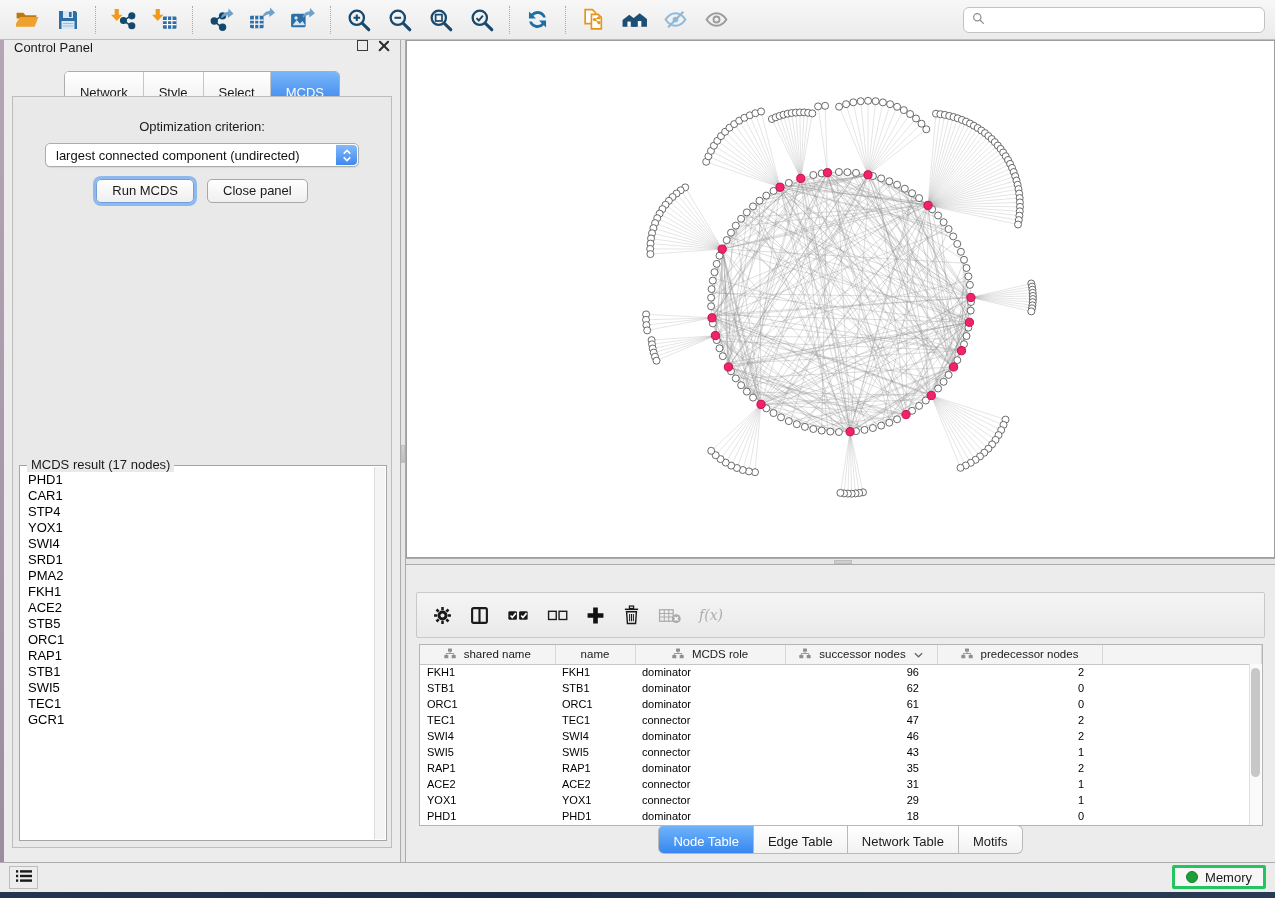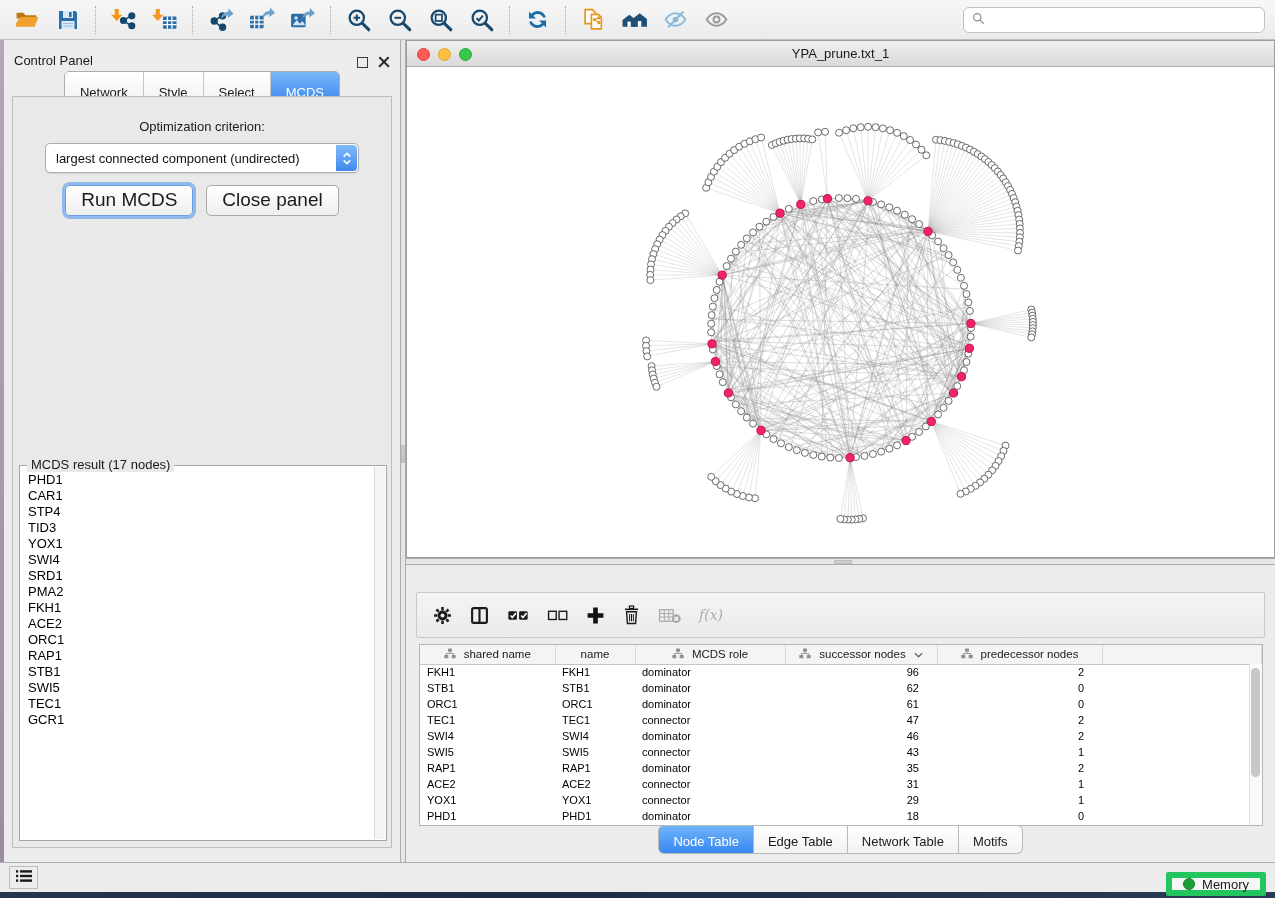--- a/index.html
+++ b/index.html
@@ -15,42 +15,42 @@
   .search-field { position:absolute; right:10px; top:7px; width:302px; height:26px; background:#fff;
     border:1px solid #C2C2C2; border-radius:6px; display:flex; align-items:center; padding-left:8px; gap:6px; }
   .search-field input { border:none; outline:none; flex:1; font-size:13px; background:transparent; font-family:"Liberation Sans",sans-serif; }
 
   
   .desktop-left { position:absolute; left:0; top:40px; width:4px; bottom:6px; background:linear-gradient(#B4A6B4,#9A8C9E); }
   .desktop-bottom { position:absolute; left:0; right:0; bottom:0; height:6px; background:linear-gradient(90deg,#25354D,#1B2C44 40%,#2A3B55); }
 
   
   .control-panel { position:absolute; left:4px; top:40px; width:397px; bottom:36px; background:#ECECEC; border-right:1px solid #ABABAB; }
-  .panel-header { height:28px; display:flex; align-items:flex-end; padding:0 10px; }
+  .panel-header { height:28px; display:flex; align-items:flex-start; padding:0 10px; }
   .panel-title { font-size:13px; color:#1a1a1a; }
   .panel-header .spacer { flex:1; }
   .float-btn { width:11px; height:11px; border:1.6px solid #3a3a3a; margin-right:10px; }
   .close-btn { width:12px; height:12px; position:relative; }
   .close-btn:before, .close-btn:after { content:""; position:absolute; left:-1px; top:5px; width:14px; height:2.4px; background:#2c2c2c; border-radius:1px; }
   .close-btn:before { transform:rotate(45deg); } .close-btn:after { transform:rotate(-45deg); }
 
   .cp-tabbar { position:absolute; left:0; right:0; top:31px; display:flex; justify-content:center; }
   .seg { display:inline-flex; border:1px solid #ADADAD; border-radius:5px; overflow:hidden; background:#FDFDFD; box-shadow:0 1px 0 rgba(255,255,255,.7); }
   .seg-tab { font-size:13px; padding:13px 15px 4px; border-left:1px solid #C6C6C6; color:#1a1a1a; background:linear-gradient(#FFFFFF,#F1F1F1); cursor:default; }
   .seg-tab:first-child { border-left:none; }
   .seg-tab.active { background:linear-gradient(#79B6F8,#3C87EF); color:#fff; }
 
   .cp-content { position:absolute; left:8px; right:8px; top:56px; bottom:14px; border:1px solid #BDBDBD; background:#E9E9E9; }
   .opt-label { text-align:center; margin-top:22px; font-size:13px; color:#1a1a1a; }
-  .combo { position:relative; margin:9px 32px 0; height:30px; background:#fff; border:1px solid #ACACAC; border-radius:5px;
+  .combo { position:relative; margin:9px 32px 0; height:24px; background:#fff; border:1px solid #ACACAC; border-radius:5px;
     display:flex; align-items:center; padding-left:10px; font-size:13px; box-shadow:0 1px 1px rgba(0,0,0,.08); }
   .combo-stepper { position:absolute; right:1px; top:1px; bottom:1px; width:21px; border-radius:0 4px 4px 0;
     background:linear-gradient(#83BBF9,#3F88EF); display:flex; align-items:center; justify-content:center; }
   .btn-row { display:flex; justify-content:center; gap:13px; margin-top:12px; }
-  .mac-btn { font-size:19px; padding:3px 15px 4px; background:linear-gradient(#FFFFFF,#EFEFEF); border:1px solid #A8A8A8; border-radius:5px; color:#1a1a1a; cursor:default; font-family:"Liberation Sans",sans-serif; }
+  .mac-btn { font-size:13px; padding:3px 15px 4px; background:linear-gradient(#FFFFFF,#EFEFEF); border:1px solid #A8A8A8; border-radius:5px; color:#1a1a1a; cursor:default; font-family:"Liberation Sans",sans-serif; }
   .mac-btn.focused { box-shadow:0 0 0 3px rgba(96,160,240,.65); border-color:#6D9FE0; }
 
   .result-box { position:absolute; left:6px; right:4px; top:368px; bottom:6px; border:1px solid #A5A5A5; background:#fff; }
   .result-legend { position:absolute; top:-9px; left:7px; background:#E9E9E9; padding:0 4px; font-size:13px; color:#1a1a1a; }
   .result-list { position:absolute; inset:1px 12px 1px 1px; overflow:hidden; padding:5px 0 0 7px; }
   .result-item { font-size:13px; line-height:16px; color:#000; }
   .result-scroll { position:absolute; top:1px; bottom:1px; right:1px; width:11px; background:#F4F4F4; border-left:1px solid #DCDCDC; }
 
   
   .v-split { position:absolute; left:401px; width:5px; top:40px; bottom:36px; background:#E6E6E6; border-right:1px solid #ABABAB; }
@@ -89,21 +89,21 @@
 
   .bottom-tabs { position:absolute; left:0; right:0; bottom:8px; display:flex; justify-content:center; }
   .btab { font-size:13px; padding:8px 14px 4px; background:linear-gradient(#FFFFFF,#F2F2F2); border:1px solid #B9B9B9; border-left:none; color:#1a1a1a; cursor:default; }
   .btab:first-child { border-left:1px solid #B9B9B9; border-radius:6px 0 0 6px; }
   .btab:last-child { border-radius:0 6px 6px 0; }
   .btab.active { background:linear-gradient(#6FB3F9,#3787F0); color:#fff; }
 
   
   .status-bar { position:absolute; left:0; right:0; bottom:6px; height:30px; background:#ECECEC; border-top:1px solid #ADADAD; }
   .list-btn { position:absolute; left:9px; top:3px; width:29px; height:23px; border:1px solid #BDBDBD; background:#EDEDED; display:flex; align-items:center; justify-content:center; }
-  .memory-btn { position:absolute; right:9px; top:9px; height:24px; border:6px solid #22c55e; background:#F7F7F7;
+  .memory-btn { position:absolute; right:9px; top:2px; height:24px; border:3px solid #22c55e; background:#F7F7F7;
     display:flex; align-items:center; gap:7px; padding:0 11px; font-size:13px; color:#1a1a1a; border-radius:2px; }
   .mem-dot { width:12px; height:12px; border-radius:50%; background:#1E9E39; border:1px solid #15812C; }
 </style>
 </head>
 <body>
 
 <div class="toolbar">
   <div id="tb-icons" style="display:flex;align-items:center;">
       <div class="tb-btn">
         <svg viewBox="0 0 24 24" width="26" height="25">
@@ -283,52 +283,44 @@
     <div class="btn-row">
       <button class="mac-btn focused">Run MCDS</button>
       <button class="mac-btn">Close panel</button>
     </div>
     <div class="result-box">
       <span class="result-legend">MCDS result (17 nodes)</span>
       <div class="result-list" id="mcds-list">
           <div class="result-item">PHD1</div>
           <div class="result-item">CAR1</div>
           <div class="result-item">STP4</div>
-          <div class="result-item">TID3</div>
           <div class="result-item">YOX1</div>
           <div class="result-item">SWI4</div>
           <div class="result-item">SRD1</div>
           <div class="result-item">PMA2</div>
           <div class="result-item">FKH1</div>
           <div class="result-item">ACE2</div>
+          <div class="result-item">STB5</div>
           <div class="result-item">ORC1</div>
           <div class="result-item">RAP1</div>
           <div class="result-item">STB1</div>
           <div class="result-item">SWI5</div>
           <div class="result-item">TEC1</div>
           <div class="result-item">GCR1</div>
         </div>
       <div class="result-scroll"></div>
     </div>
   </div>
 </div>
 
 <div class="v-split">
     <span class="v-grip"></span>
   </div>
 
 <div class="net-window">
-  <div class="net-titlebar">
-    <span class="traffic">
-      <span class="light red"></span>
-      <span class="light yellow"></span>
-      <span class="light green"></span>
-    </span>
-    <span class="net-title">YPA_prune.txt_1</span>
-  </div>
   <svg class="net-canvas" width="867" height="490" viewBox="0 0 867 490">
       <path d="M315.2 208.1L304.0 261.4M315.2 208.1L313.7 310.2M315.2 208.1L340.7 170.5M315.2 208.1L326.7 334.4M315.2 208.1L341.6 352.5M315.2 208.1L422.5 131.5M315.2 208.1L562.9 277.7M315.2 208.1L332.6 179.7M315.2 208.1L313.5 212.2M315.2 208.1L393.1 137.6M315.2 208.1L307.1 232.9M315.2 208.1L471.8 385.4M315.2 208.1L517.8 161.6M315.2 208.1L354.2 158.3M315.2 208.1L343.4 354.3M315.2 208.1L322.4 194.3M315.2 208.1L470.2 136.1M315.2 208.1L558.1 222.2M315.2 208.1L521.1 164.5M315.2 208.1L304.1 257.1M315.2 208.1L352.4 362.2M315.2 208.1L356.0 365.0M315.2 208.1L513.4 158.0M373.0 146.2L304.0 260.0M373.0 146.2L546.7 325.9M373.0 146.2L503.2 371.0M373.0 146.2L508.5 367.6M373.0 146.2L560.5 291.0M373.0 146.2L380.8 142.4M373.0 146.2L461.0 388.2M373.0 146.2L498.5 373.9M373.0 146.2L463.4 134.4M373.0 146.2L540.9 187.0M373.0 146.2L436.8 391.0M373.0 146.2L317.4 203.6M373.0 146.2L427.6 131.2M373.0 146.2L547.2 324.9M373.0 146.2L542.9 190.0M373.0 146.2L427.1 390.8M373.0 146.2L353.0 159.3M373.0 146.2L368.3 148.9M373.0 146.2L314.5 312.3M373.0 146.2L333.4 178.7M373.0 146.2L346.2 356.8M373.0 146.2L338.2 173.1M373.0 146.2L517.1 161.0M393.8 137.4L451.9 389.8M393.8 137.4L317.9 202.5M393.8 137.4L545.7 327.5M393.8 137.4L334.7 344.9M393.8 137.4L443.6 390.6M393.8 137.4L337.9 348.6M393.8 137.4L421.1 390.4M393.8 137.4L384.5 140.8M393.8 137.4L518.9 359.4M393.8 137.4L564.0 258.5M393.8 137.4L547.6 197.8M393.8 137.4L316.0 206.4M420.4 131.7L548.0 198.6M420.4 131.7L550.7 318.3M420.4 131.7L425.1 131.3M420.4 131.7L483.1 381.4M420.4 131.7L486.9 379.8M420.4 131.7L332.3 341.9M420.4 131.7L540.8 335.2M420.4 131.7L534.6 178.6M420.4 131.7L327.4 335.4M420.4 131.7L498.3 374.0M420.4 131.7L544.7 192.9M420.4 131.7L563.3 274.1M420.4 131.7L319.3 322.2M420.4 131.7L304.7 247.9M420.4 131.7L557.1 219.1M420.4 131.7L396.9 136.4M420.4 131.7L414.6 389.5M420.4 131.7L463.5 134.4M420.4 131.7L317.2 318.1M420.4 131.7L560.3 291.8M420.4 131.7L563.6 271.1M420.4 131.7L304.0 262.5M461.0 133.8L558.1 299.6M461.0 133.8L472.5 136.8M461.0 133.8L330.5 339.7M461.0 133.8L370.0 147.9M461.0 133.8L338.0 348.6M461.0 133.8L443.3 131.3M461.0 133.8L557.0 303.1M461.0 133.8L563.4 273.8M461.0 133.8L363.2 152.0M461.0 133.8L351.6 160.4M461.0 133.8L424.6 131.3M461.0 133.8L345.5 165.8M461.0 133.8L531.6 346.9M461.0 133.8L532.3 346.0M461.0 133.8L371.2 374.8M461.0 133.8L344.5 355.3M461.0 133.8L430.4 131.0M461.0 133.8L532.0 175.6M461.0 133.8L357.5 155.9M461.0 133.8L340.6 351.4M461.0 133.8L383.4 380.7M521.0 164.4L447.8 390.3M521.0 164.4L304.2 253.6M521.0 164.4L459.6 133.5M521.0 164.4L378.2 143.6M521.0 164.4L482.7 140.5M521.0 164.4L304.2 268.0M521.0 164.4L396.2 136.6M521.0 164.4L468.5 135.7M521.0 164.4L484.9 141.4M521.0 164.4L365.4 371.4M521.0 164.4L397.9 385.9M521.0 164.4L463.5 134.4M521.0 164.4L542.4 332.7M521.0 164.4L474.7 384.5M521.0 164.4L519.7 358.7M521.0 164.4L441.3 390.8M521.0 164.4L364.2 370.7M521.0 164.4L383.2 141.3M521.0 164.4L512.8 157.6M521.0 164.4L377.3 144.0M521.0 164.4L335.1 176.7M521.0 164.4L328.0 185.7M563.9 256.5L337.4 173.9M563.9 256.5L563.3 274.5M563.9 256.5L432.0 131.0M563.9 256.5L489.9 143.6M563.9 256.5L321.3 196.2M563.9 256.5L563.5 271.8M563.9 256.5L521.2 357.4M563.9 256.5L304.8 275.3M563.9 256.5L541.9 333.6M563.9 256.5L362.3 369.5M563.9 256.5L562.6 241.9M563.9 256.5L388.6 382.8M563.9 256.5L385.7 140.3M563.9 256.5L478.6 383.1M563.9 256.5L479.9 139.4M563.9 256.5L304.3 252.3M563.9 256.5L470.8 136.3M563.9 256.5L540.7 335.2M563.9 256.5L366.4 150.0M563.9 256.5L406.3 134.0M563.9 256.5L304.6 273.7M562.4 281.3L372.8 146.3M562.4 281.3L422.0 390.4M562.4 281.3L322.1 327.2M562.4 281.3L319.2 322.1M562.4 281.3L523.0 355.7M562.4 281.3L473.7 384.8M562.4 281.3L342.1 169.1M562.4 281.3L336.8 347.3M562.4 281.3L373.8 376.2M562.4 281.3L349.8 162.0M562.4 281.3L552.2 315.2M562.4 281.3L304.4 250.7M562.4 281.3L555.7 215.3M562.4 281.3L418.7 390.1M562.4 281.3L495.0 146.2M562.4 281.3L318.8 200.8M562.4 281.3L304.6 273.7M562.4 281.3L321.5 326.2M562.4 281.3L551.7 316.2M562.4 281.3L518.2 360.1M562.4 281.3L521.0 357.6M562.4 281.3L494.5 146.0M554.5 309.7L525.2 353.6M554.5 309.7L524.5 167.7M554.5 309.7L564.0 257.7M554.5 309.7L556.7 218.0M554.5 309.7L538.3 338.6M554.5 309.7L306.3 236.9M554.5 309.7L472.7 385.1M554.5 309.7L430.5 131.0M554.5 309.7L506.4 153.0M554.5 309.7L451.8 132.2M554.5 309.7L310.0 300.0M554.5 309.7L564.0 262.9M554.5 309.7L355.2 364.4M554.5 309.7L352.1 160.0M554.5 309.7L319.7 323.0M554.5 309.7L446.4 131.6M554.5 309.7L527.0 351.8M554.5 309.7L305.0 277.3M554.5 309.7L304.3 269.3M546.6 326.0L482.0 381.8M546.6 326.0L520.1 163.6M546.6 326.0L437.1 391.0M546.6 326.0L479.0 139.0M546.6 326.0L361.8 152.9M546.6 326.0L451.7 132.2M546.6 326.0L502.5 150.5M546.6 326.0L396.4 385.5M546.6 326.0L444.7 131.4M546.6 326.0L345.7 165.6M546.6 326.0L559.2 225.9M546.6 326.0L561.9 238.0M546.6 326.0L533.5 177.3M546.6 326.0L444.1 390.6M546.6 326.0L561.3 287.4M546.6 326.0L502.2 371.7M546.6 326.0L329.0 337.6M546.6 326.0L333.3 178.8M546.6 326.0L391.1 383.7M546.6 326.0L348.4 163.1M524.3 354.5L404.5 134.4M524.3 354.5L340.3 351.1M524.3 354.5L464.8 134.7M524.3 354.5L563.5 250.2M524.3 354.5L491.3 144.3M524.3 354.5L449.6 390.1M524.3 354.5L340.0 171.2M524.3 354.5L304.6 273.5M524.3 354.5L333.7 178.3M524.3 354.5L418.0 132.0M524.3 354.5L381.9 380.1M524.3 354.5L322.7 193.9M499.0 373.6L337.4 174.1M499.0 373.6L561.9 237.5M499.0 373.6L353.0 362.6M499.0 373.6L401.1 386.8M499.0 373.6L501.3 149.8M499.0 373.6L470.8 136.3M499.0 373.6L557.1 219.2M499.0 373.6L340.8 351.6M499.0 373.6L399.3 135.7M499.0 373.6L326.6 187.8M499.0 373.6L521.6 357.0M499.0 373.6L304.1 265.3M499.0 373.6L327.3 335.3M443.1 390.7L308.7 295.7M443.1 390.7L563.0 245.0M443.1 390.7L542.0 188.7M443.1 390.7L380.9 379.7M443.1 390.7L315.0 208.7M443.1 390.7L405.4 387.8M443.1 390.7L482.3 381.7M443.1 390.7L334.9 345.2M443.1 390.7L397.2 136.3M443.1 390.7L414.9 389.6M443.1 390.7L383.6 141.2M443.1 390.7L429.8 131.1M443.1 390.7L347.8 163.7M443.1 390.7L544.2 329.9M443.1 390.7L505.8 152.6M443.1 390.7L309.8 299.4M443.1 390.7L333.0 342.9M443.1 390.7L462.8 134.2M443.1 390.7L306.0 238.6M443.1 390.7L405.8 134.1M443.1 390.7L549.4 320.9M443.1 390.7L507.2 153.6M443.1 390.7L345.1 166.2M354.0 363.4L309.3 224.1M354.0 363.4L549.0 200.4M354.0 363.4L562.6 280.1M354.0 363.4L328.4 185.2M354.0 363.4L423.8 390.6M354.0 363.4L407.3 388.2M354.0 363.4L461.3 388.1M354.0 363.4L478.9 139.0M354.0 363.4L519.8 358.6M354.0 363.4L423.4 131.4M354.0 363.4L564.0 257.6M354.0 363.4L536.2 180.7M354.0 363.4L304.0 258.7M354.0 363.4L314.8 209.1M354.0 363.4L352.4 159.8M354.0 363.4L307.5 290.9M354.0 363.4L527.9 350.9M354.0 363.4L311.3 304.0M354.0 363.4L563.6 270.7M354.0 363.4L510.5 155.9M354.0 363.4L310.2 221.5M354.0 363.4L561.1 233.7M321.4 326.0L460.0 133.6M321.4 326.0L316.9 204.6M321.4 326.0L340.8 170.4M321.4 326.0L449.1 131.9M321.4 326.0L325.3 189.7M321.4 326.0L480.6 382.3M321.4 326.0L517.2 161.1M321.4 326.0L498.6 373.8M321.4 326.0L356.0 365.0M321.4 326.0L449.2 131.9M321.4 326.0L403.9 387.5M321.4 326.0L348.0 163.5M321.4 326.0L316.4 205.6M321.4 326.0L539.9 185.6M321.4 326.0L304.0 258.4M321.4 326.0L314.0 210.9M321.4 326.0L483.5 381.2M321.4 326.0L563.5 272.7M321.4 326.0L425.5 390.7M321.4 326.0L459.8 388.4M321.4 326.0L360.4 153.9M321.4 326.0L348.6 359.0M308.4 294.6L305.4 242.2M308.4 294.6L317.5 203.4M308.4 294.6L562.2 239.5M308.4 294.6L537.2 340.0M308.4 294.6L331.1 181.6M308.4 294.6L449.7 131.9M308.4 294.6L416.2 389.8M308.4 294.6L316.1 206.3M308.4 294.6L558.5 298.3M308.4 294.6L485.9 141.8M308.4 294.6L423.6 390.6M308.4 294.6L458.2 388.7M308.4 294.6L515.8 159.9M305.0 276.8L397.4 136.2M305.0 276.8L497.2 147.4M305.0 276.8L306.6 286.8M305.0 276.8L304.0 262.0M305.0 276.8L542.0 188.7M305.0 276.8L523.9 354.9M305.0 276.8L314.9 313.1M305.0 276.8L353.8 363.3M305.0 276.8L481.7 140.1M305.0 276.8L487.7 379.4M305.0 276.8L440.8 390.8M305.0 276.8L524.8 354.0M305.0 276.8L381.4 142.1M305.0 276.8L403.9 134.5M305.0 276.8L472.9 385.0M305.0 276.8L400.5 135.4M305.0 276.8L512.8 364.4M305.0 276.8L326.2 333.6" stroke="#8C8C8C" stroke-width="0.7" stroke-opacity="0.42" fill="none"></path>
       <path d="M521.0 164.4L529.0 72.7M521.0 164.4L533.4 73.2M521.0 164.4L537.8 73.9M521.0 164.4L542.2 74.9M521.0 164.4L546.5 76.0M521.0 164.4L550.7 77.3M521.0 164.4L554.9 78.9M521.0 164.4L559.0 80.6M521.0 164.4L563.0 82.5M521.0 164.4L566.9 84.7M521.0 164.4L570.7 87.0M521.0 164.4L574.4 89.5M521.0 164.4L578.0 92.1M521.0 164.4L581.4 95.0M521.0 164.4L584.7 98.0M521.0 164.4L587.8 101.1M521.0 164.4L590.8 104.5M521.0 164.4L593.6 107.9M521.0 164.4L596.2 111.5M521.0 164.4L598.7 115.2M521.0 164.4L601.0 119.0M521.0 164.4L603.1 122.9M521.0 164.4L605.0 126.9M521.0 164.4L606.7 131.0M521.0 164.4L608.2 135.2M521.0 164.4L609.5 139.5M521.0 164.4L610.6 143.8M521.0 164.4L611.5 148.1M521.0 164.4L612.2 152.5M521.0 164.4L612.7 157.0M521.0 164.4L612.9 161.4M521.0 164.4L613.0 165.9M521.0 164.4L612.8 170.3M521.0 164.4L612.4 174.7M521.0 164.4L611.8 179.1M521.0 164.4L611.0 183.5M563.9 256.5L624.3 242.5M563.9 256.5L625.0 245.6M563.9 256.5L625.4 248.7M563.9 256.5L625.7 251.8M563.9 256.5L625.9 254.9M563.9 256.5L625.9 258.0M563.9 256.5L625.7 261.1M563.9 256.5L625.4 264.3M563.9 256.5L625.0 267.3M563.9 256.5L624.3 270.4M524.3 354.5L598.5 378.6M524.3 354.5L596.5 383.9M524.3 354.5L594.2 389.1M524.3 354.5L591.5 394.1M524.3 354.5L588.5 398.9M524.3 354.5L585.1 403.4M524.3 354.5L581.4 407.7M524.3 354.5L577.3 411.7M524.3 354.5L573.0 415.4M524.3 354.5L568.5 418.8M524.3 354.5L563.7 421.8M524.3 354.5L558.7 424.5M524.3 354.5L553.5 426.8M443.1 390.7L456.0 451.3M443.1 390.7L452.2 452.0M443.1 390.7L448.5 452.4M443.1 390.7L444.7 452.7M443.1 390.7L440.9 452.6M443.1 390.7L437.1 452.4M443.1 390.7L433.4 451.9M354.0 363.4L348.0 431.2M354.0 363.4L341.9 430.4M354.0 363.4L335.8 429.0M354.0 363.4L329.9 427.0M354.0 363.4L324.2 424.6M354.0 363.4L318.7 421.6M354.0 363.4L313.5 418.1M354.0 363.4L308.7 414.2M354.0 363.4L304.2 409.8M305.0 276.8L239.1 273.4M305.0 276.8L239.0 278.8M305.0 276.8L239.4 284.1M305.0 276.8L240.2 289.4M308.4 294.6L244.6 299.1M308.4 294.6L245.0 303.3M308.4 294.6L245.7 307.5M308.4 294.6L246.7 311.6M308.4 294.6L248.0 315.7M308.4 294.6L249.5 319.7M315.2 208.1L278.2 146.4M315.2 208.1L273.7 149.3M315.2 208.1L269.5 152.5M315.2 208.1L265.6 156.0M315.2 208.1L261.9 159.8M315.2 208.1L258.5 163.8M315.2 208.1L255.4 168.1M315.2 208.1L252.6 172.6M315.2 208.1L250.2 177.2M315.2 208.1L248.1 182.1M315.2 208.1L246.4 187.1M315.2 208.1L245.0 192.2M315.2 208.1L244.0 197.4M315.2 208.1L243.5 202.6M315.2 208.1L243.2 207.9M315.2 208.1L243.4 213.1M373.0 146.2L299.2 120.8M373.0 146.2L301.4 115.3M373.0 146.2L304.0 109.9M373.0 146.2L306.9 104.7M373.0 146.2L310.3 99.8M373.0 146.2L314.0 95.1M373.0 146.2L318.1 90.8M373.0 146.2L322.5 86.7M373.0 146.2L327.2 83.1M373.0 146.2L332.2 79.7M373.0 146.2L337.4 76.8M373.0 146.2L342.8 74.3M373.0 146.2L348.4 72.2M373.0 146.2L354.1 70.5M393.8 137.4L364.9 78.0M393.8 137.4L368.7 76.3M393.8 137.4L372.6 74.9M393.8 137.4L376.5 73.7M393.8 137.4L380.6 72.7M393.8 137.4L384.6 72.0M393.8 137.4L388.8 71.6M393.8 137.4L392.9 71.4M393.8 137.4L397.1 71.4M393.8 137.4L401.2 71.8M393.8 137.4L405.3 72.4M420.4 131.7L418.1 64.8M420.4 131.7L411.1 65.4M461.0 133.8L432.1 65.7M461.0 133.8L439.1 63.2M461.0 133.8L446.3 61.3M461.0 133.8L453.7 60.2M461.0 133.8L461.1 59.8M461.0 133.8L468.6 60.2M461.0 133.8L475.9 61.4M461.0 133.8L483.1 63.2M461.0 133.8L490.1 65.8M461.0 133.8L496.8 69.1M461.0 133.8L503.1 73.0M461.0 133.8L509.0 77.5M461.0 133.8L514.5 82.7M461.0 133.8L519.3 88.3" stroke="#8C8C8C" stroke-width="0.6" stroke-opacity="0.38" fill="none"></path>
       <circle cx="529.0" cy="72.7" r="3.5" fill="#fff" stroke="#5A5A5A" stroke-width="0.9"></circle>
       <circle cx="533.4" cy="73.2" r="3.5" fill="#fff" stroke="#5A5A5A" stroke-width="0.9"></circle>
       <circle cx="537.8" cy="73.9" r="3.5" fill="#fff" stroke="#5A5A5A" stroke-width="0.9"></circle>
       <circle cx="542.2" cy="74.9" r="3.5" fill="#fff" stroke="#5A5A5A" stroke-width="0.9"></circle>
       <circle cx="546.5" cy="76.0" r="3.5" fill="#fff" stroke="#5A5A5A" stroke-width="0.9"></circle>
       <circle cx="550.7" cy="77.3" r="3.5" fill="#fff" stroke="#5A5A5A" stroke-width="0.9"></circle>
       <circle cx="554.9" cy="78.9" r="3.5" fill="#fff" stroke="#5A5A5A" stroke-width="0.9"></circle>

